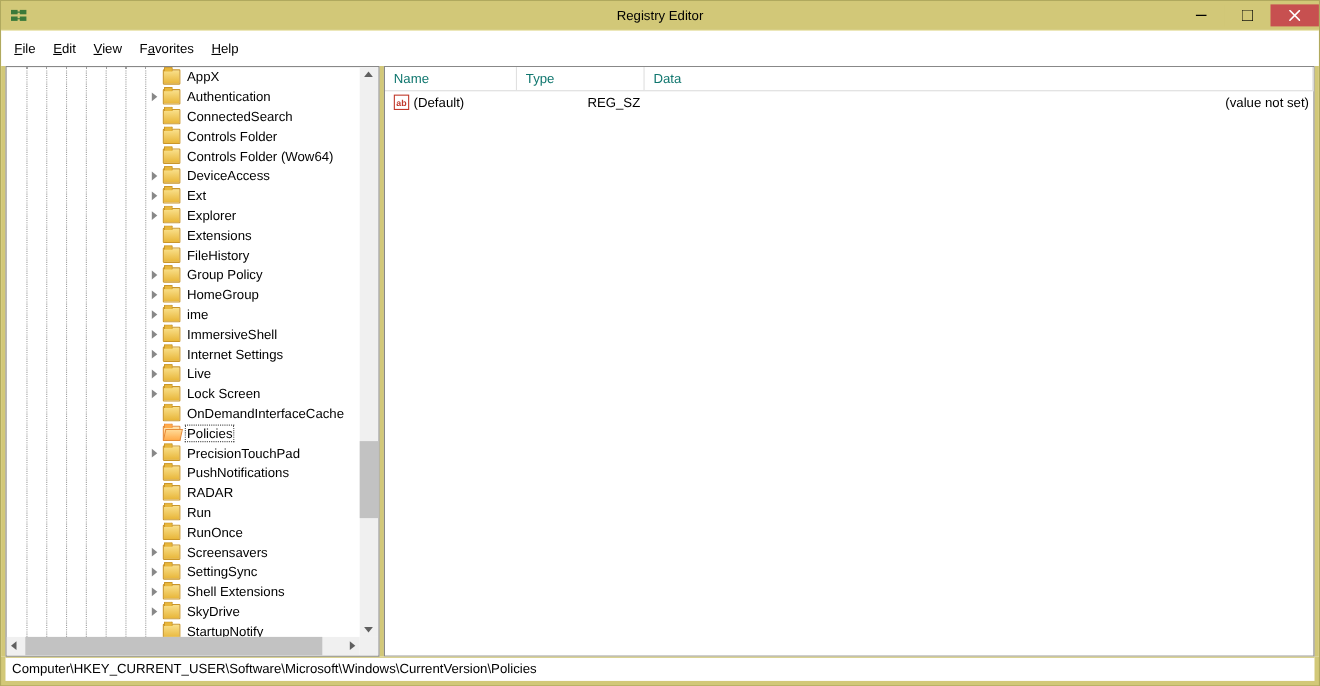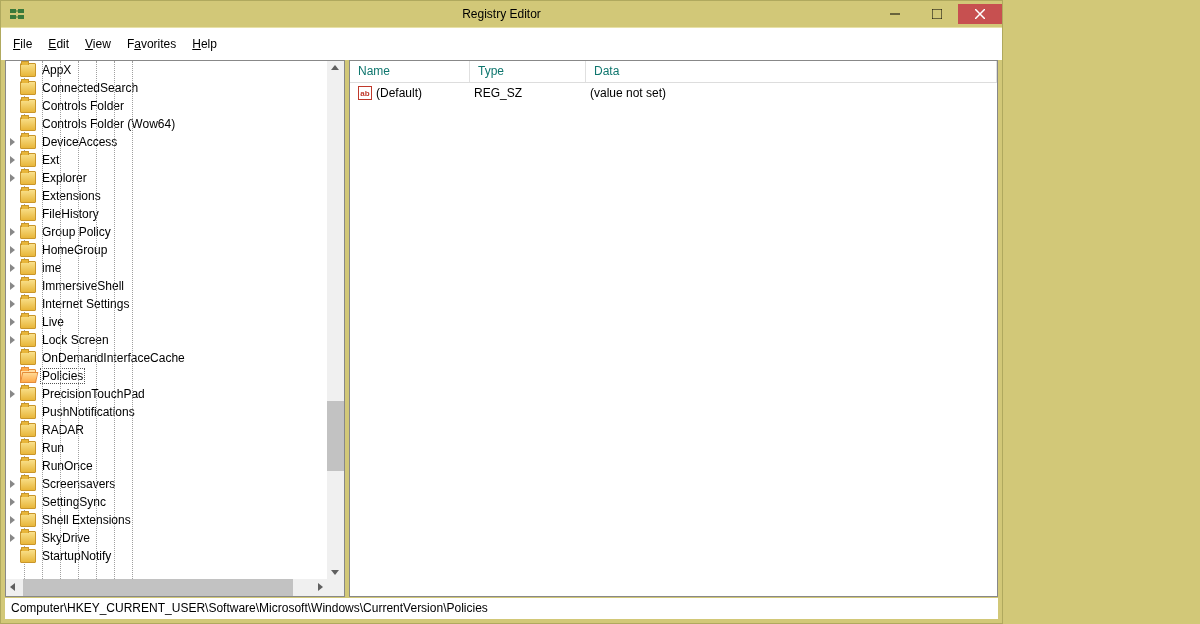--- a/index.html
+++ b/index.html
@@ -1,18 +1,18 @@
 <!DOCTYPE html>
 <html><head>
 <meta charset="utf-8">
 <style>
 * { box-sizing: border-box; margin: 0; padding: 0; font-family: "Segoe UI", Tahoma, sans-serif; font-size: 12px; }
 body { background: #d2c878; width: 1200px; height: 624px; overflow: hidden; }
 
-.window { width: 1003px; height: 624px; border: 1px solid #b0a95e; display: flex; flex-direction: column; }
+.window { width: 1200px; height: 624px; border: 1px solid #b0a95e; display: flex; flex-direction: column; }
 
 .titlebar { height: 26px; background: #d2c878; display: flex; align-items: center; position: relative; }
 .titlebar-icon { margin-left: 8px; width: 16px; height: 16px; }
 .titlebar-title { position: absolute; left: 50%; transform: translateX(-50%); color: #000; }
 .window-controls { margin-left: auto; display: flex; height: 20px; }
 .win-btn { width: 42px; height: 20px; display: flex; align-items: center; justify-content: center; background: #d2c878; border: none; }
 .win-btn.close { background: #c75050; color: #fff; width: 44px; }
 .win-btn svg { display: block; }
 
 .menubar { height: 22px; background: #fff; display: flex; align-items: center; padding: 16px 4px; border-top: 1px solid #e8e1a8; }
@@ -30,42 +30,42 @@
 .tree-vscroll::after { content: ""; position: absolute; bottom: 4px; left: 4px; width: 0; height: 0; border-left: 4px solid transparent; border-right: 4px solid transparent; border-top: 5px solid #606060; }
 .tree-hscroll { position: absolute; left: 0; bottom: 0; height: 17px; right: 17px; background: #f0f0f0; }
 .tree-hthumb { position: absolute; top: 0; bottom: 0; left: 17px; width: 270px; background: #c2c2c2; }
 .tree-hscroll::before { content: ""; position: absolute; left: 4px; top: 4px; width: 0; height: 0; border-top: 4px solid transparent; border-bottom: 4px solid transparent; border-right: 5px solid #606060; }
 .tree-hscroll::after { content: ""; position: absolute; right: 4px; top: 4px; width: 0; height: 0; border-top: 4px solid transparent; border-bottom: 4px solid transparent; border-left: 5px solid #606060; }
 .tree-corner { position: absolute; right: 0; bottom: 0; width: 17px; height: 17px; background: #f0f0f0; }
 
 .tree-lines { position: absolute; top: 0; bottom: 0; left: 0; width: 140px; pointer-events: none; }
 .vline { position: absolute; top: 0; bottom: 0; width: 1px; border-left: 1px dotted #a0a0a0; }
 
-.tree-item { display: flex; align-items: center; height: 18px; white-space: nowrap; }
+.tree-item { display: flex; align-items: center; height: 18px; padding-left: 128px; white-space: nowrap; }
 .expander { width: 12px; height: 12px; display: inline-flex; align-items: center; justify-content: center; margin-right: 2px; flex-shrink: 0; }
 .expander.has::before { content: ""; width: 0; height: 0; border-top: 4px solid transparent; border-bottom: 4px solid transparent; border-left: 5px solid #888; }
 .folder-icon { width: 16px; height: 14px; background: linear-gradient(#f9e08b, #e8b63a); border: 1px solid #c9962a; border-radius: 1px; margin-right: 4px; flex-shrink: 0; position: relative; }
 .folder-icon::before { content: ""; position: absolute; top: -3px; left: 0; width: 6px; height: 3px; background: #e8b63a; border: 1px solid #c9962a; border-bottom: none; border-radius: 1px 1px 0 0; }
 .folder-icon.open { background: linear-gradient(#fae9a8, #f0cc5a); }
 .folder-icon.open::after { content: ""; position: absolute; left: -1px; right: -1px; bottom: -1px; height: 9px; background: linear-gradient(#f9e08b, #e8b63a); border: 1px solid #c9962a; transform: skewX(-12deg); transform-origin: bottom; }
 .tree-label { padding: 0 2px; }
 .tree-item.selected .tree-label { border: 1px dotted #555; background: #fff; padding: 0 1px; }
 .tree-item.selected .folder-icon { filter: hue-rotate(-15deg); }
 
 .splitter { width: 4px; background: #d2c878; cursor: ew-resize; }
 
 .list-pane { flex: 1; border: 1px solid #888; display: flex; flex-direction: column; }
 .list-header { display: flex; height: 22px; border-bottom: 1px solid #ddd; background: #fff; }
 .col { padding: 3px 8px; border-right: 1px solid #e0e0e0; color: #0f766e; }
 .col-name { width: 120px; }
 .col-type { width: 116px; }
 .col-data { flex: 1; }
 .list-row { display: flex; height: 20px; align-items: center; padding-left: 4px; }
 .string-icon { width: 14px; height: 14px; border: 1px solid #c0392b; background: #fff; display: inline-flex; align-items: center; justify-content: center; margin-right: 4px; font-size: 8px; font-weight: bold; color: #c0392b; flex-shrink: 0; }
-.cell { padding: 0 4px; }
+.cell { padding: 0 4px; text-align: right; }
 .cell-name { width: 116px; display:flex; align-items:center; }
 .cell-type { width: 116px; }
 .cell-data { flex: 1; }
 
 .statusbar { height: 22px; background: #fff; border-top: 1px solid #d2c878; padding: 3px 6px; margin: 0 4px 4px 4px; }
 </style>
 </head>
 <body>
 
 <div class="window">
@@ -123,20 +123,25 @@
             <div class="vline" style="left:90px"></div>
             <div class="vline" style="left:108px"></div>
             <div class="vline" style="left:126px"></div>
           </div>
         <div class="tree-item">
               <span class="expander"></span>
               <span class="folder-icon"></span>
               <span class="tree-label">AppX</span>
             </div>
             <div class="tree-item">
+              <span class="expander has"></span>
+              <span class="folder-icon"></span>
+              <span class="tree-label">Authentication</span>
+            </div>
+            <div class="tree-item">
               <span class="expander"></span>
               <span class="folder-icon"></span>
               <span class="tree-label">ConnectedSearch</span>
             </div>
             <div class="tree-item">
               <span class="expander"></span>
               <span class="folder-icon"></span>
               <span class="tree-label">Controls Folder</span>
             </div>
             <div class="tree-item">

